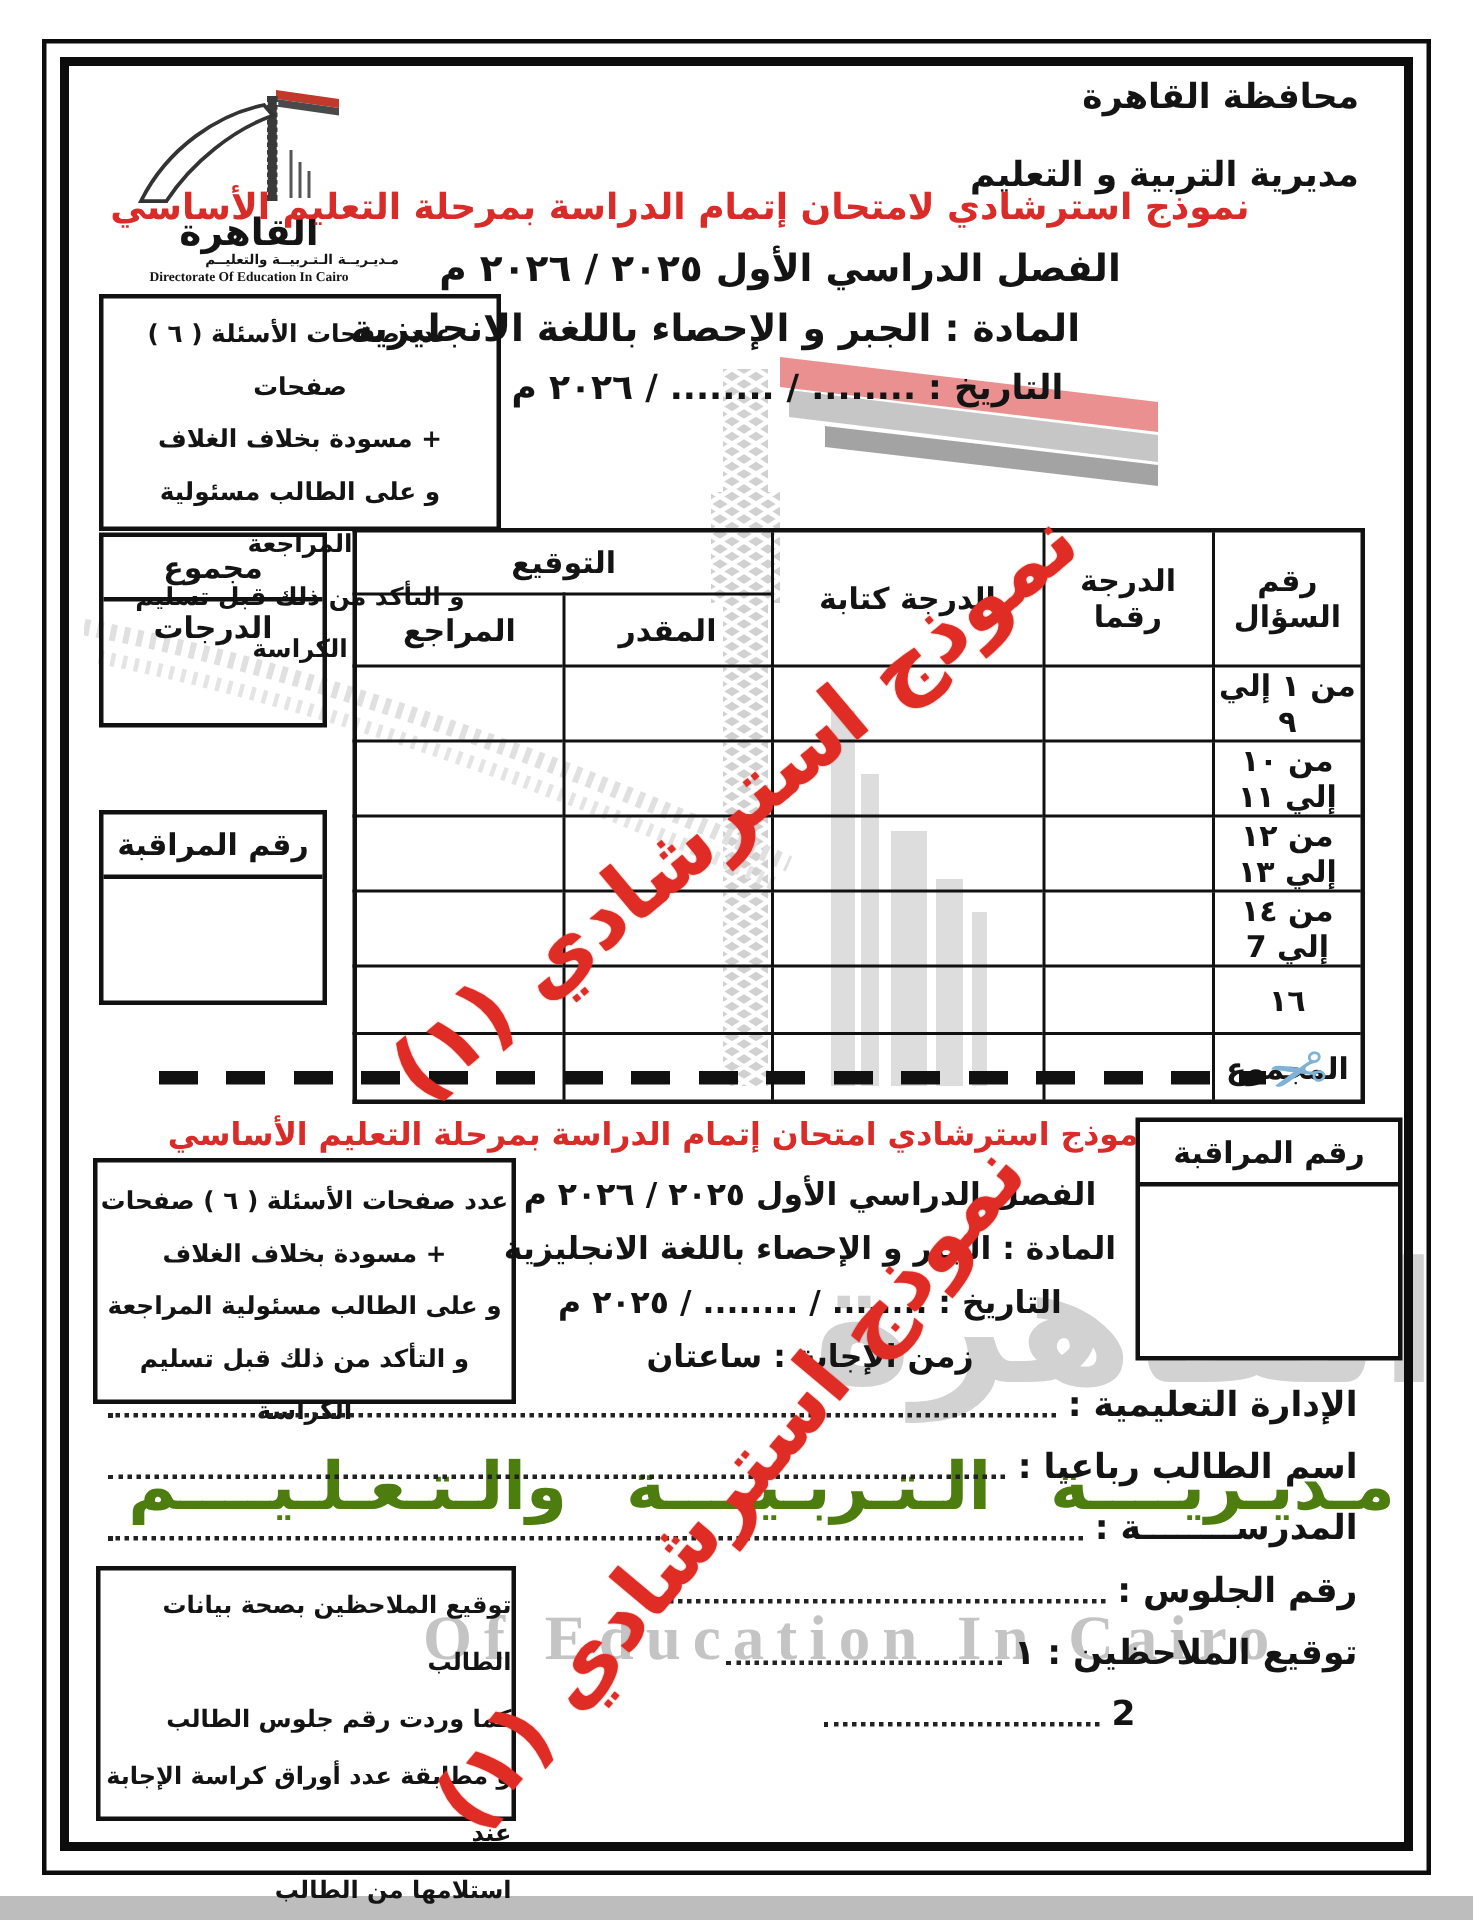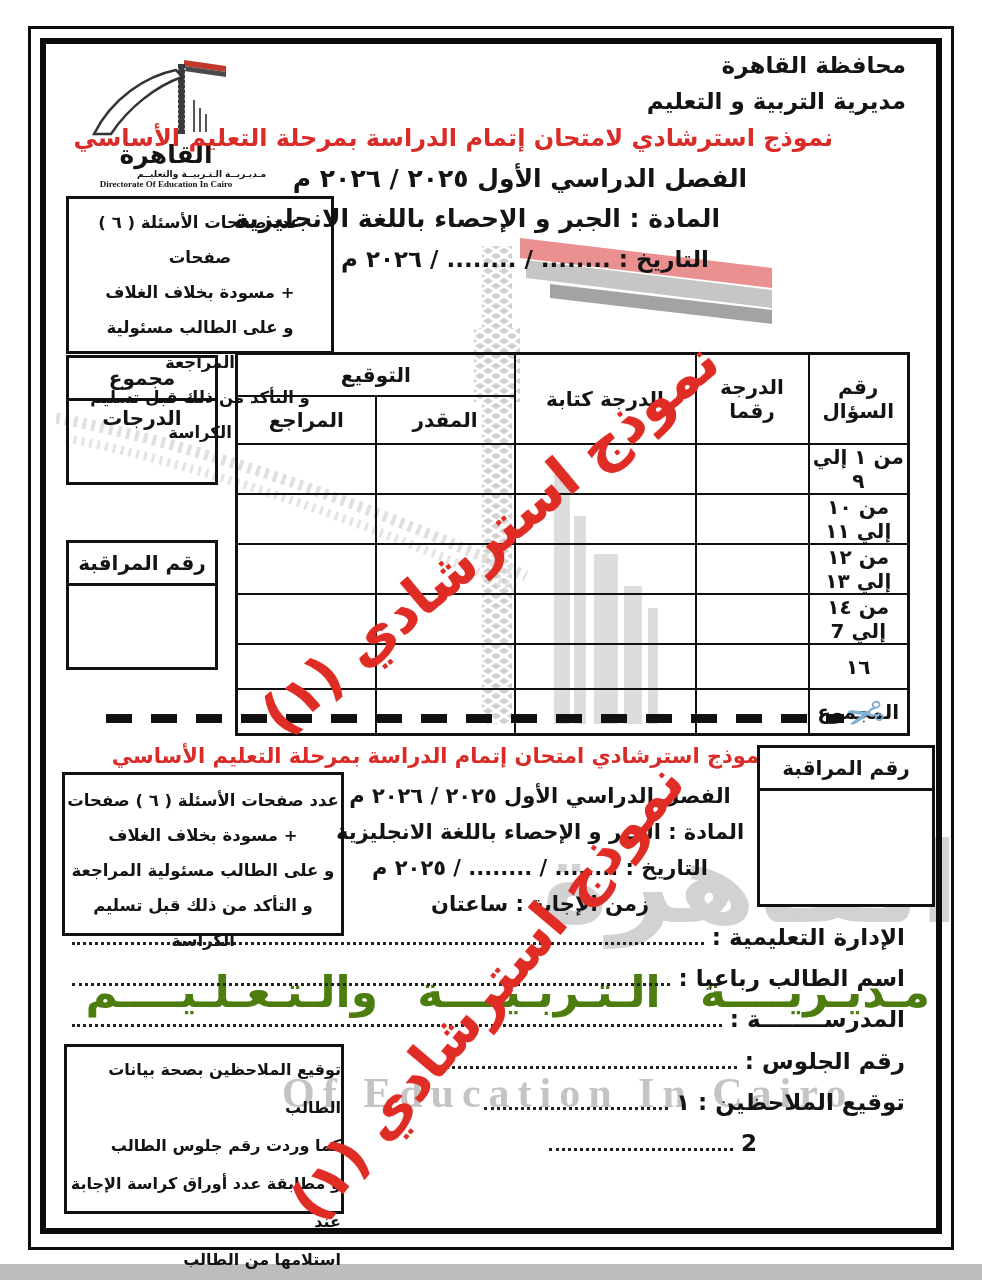--- a/index.html
+++ b/index.html
@@ -103,21 +103,21 @@
 
 <div class="abs wm wm-cairo" style="left:542px;top:818px;">القاهرة</div>
 <div class="abs wm wm-gray-ar" style="left:60px;top:966px;width:870px;">مـديـريــــة الـتـربـيــــة والـتـعـلـيــــم</div>
 <div class="abs wm wm-gray-en" style="left:282px;top:1038px;margin-top:31px;">Of Education In Cairo</div>
 
 <div class="frame-outer"></div>
 <div class="frame-inner"></div>
 <div class="scan-strip"></div>
 
 <div class="abs gov-line" style="right:76px;top:52px;">محافظة القاهرة</div>
-<div class="abs gov-line" style="right:76px;top:88px;text-align:right;">مديرية التربية و التعليم</div>
+<div class="abs gov-line" style="right:76px;top:104px;text-align:right;">مديرية التربية و التعليم</div>
 
 <div class="abs" style="left:66px;top:56px;width:200px;z-index:2;">
   <svg width="200" height="80" viewBox="0 0 200 80">
     <polygon points="118,4 160,10 160,16 118,10" fill="#c0392b"></polygon>
     <polygon points="118,10 160,16 160,21 118,15" fill="#4a4a4a"></polygon>
     <rect x="112" y="8" width="7" height="70" fill="#3a3a3a"></rect>
     <path d="M112 12 v64 M119 12 v64" stroke="#fff" stroke-width="1" stroke-dasharray="2 3"></path>
     <path d="M 28,78 C 46,42 80,20 110,14 L 116,21 C 90,30 62,52 45,78 Z" fill="#ffffff" stroke="#333" stroke-width="2.5"></path>
     <g stroke="#555" stroke-width="2">
       <line x1="128" y1="44" x2="128" y2="76"></line>

